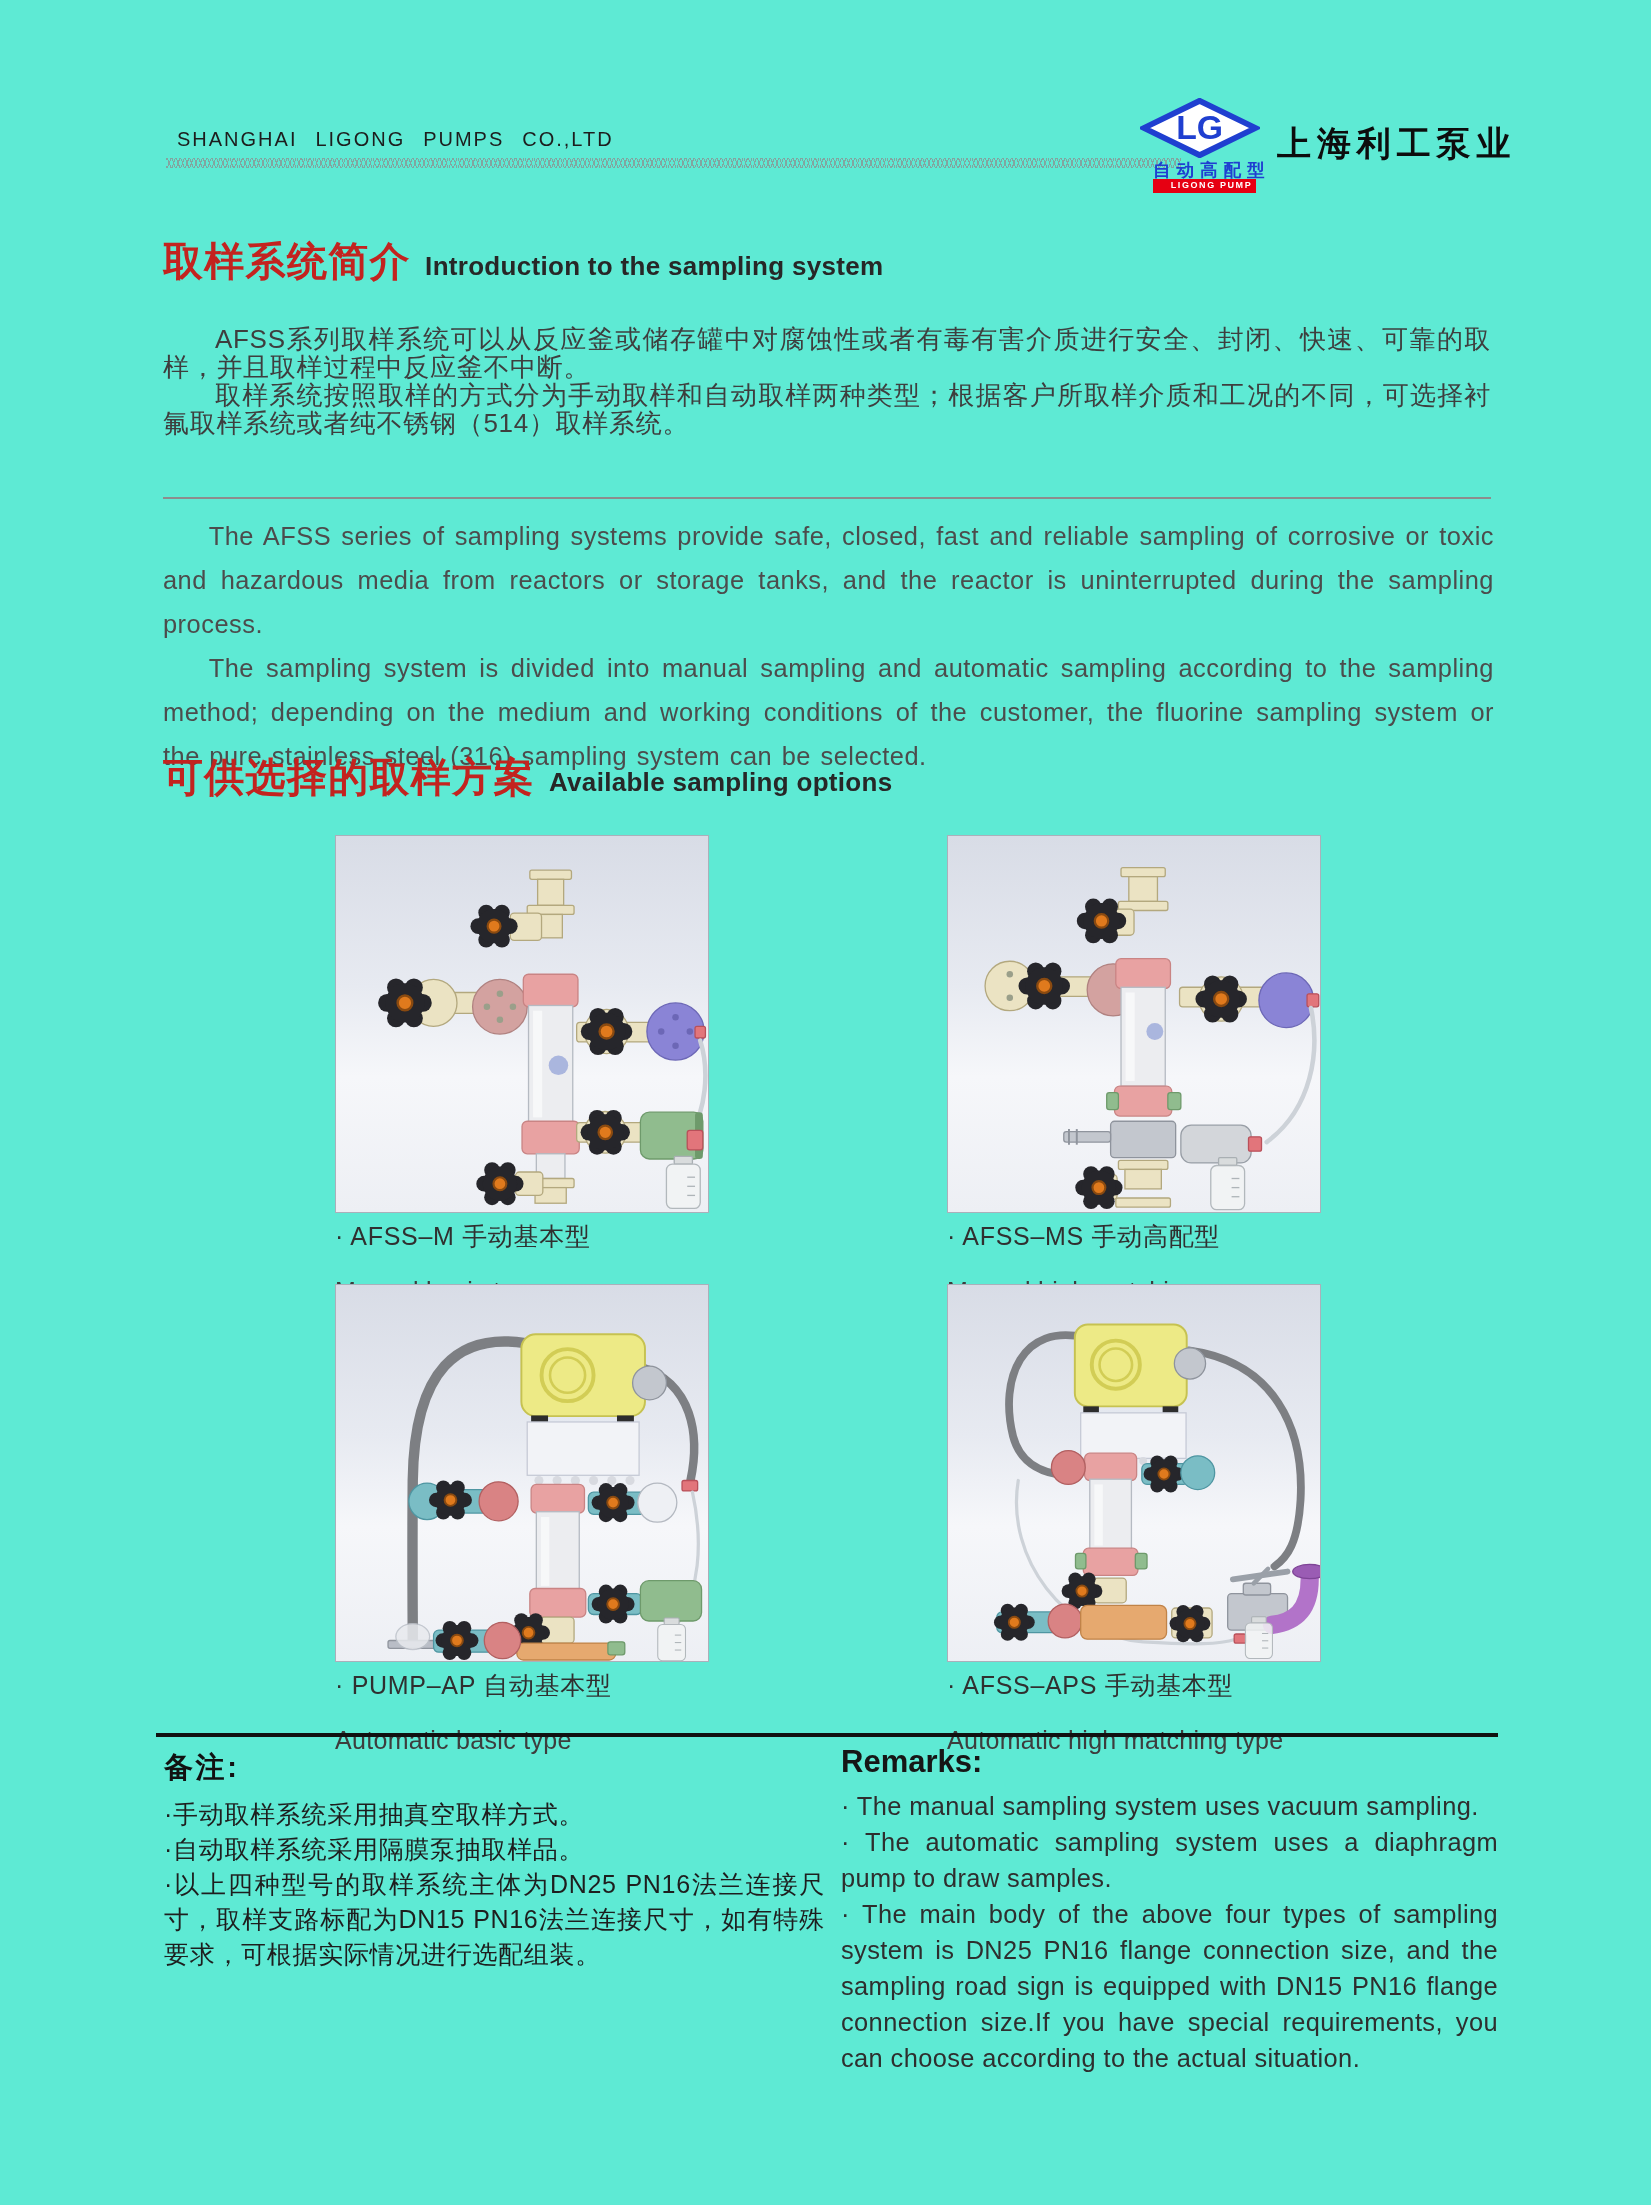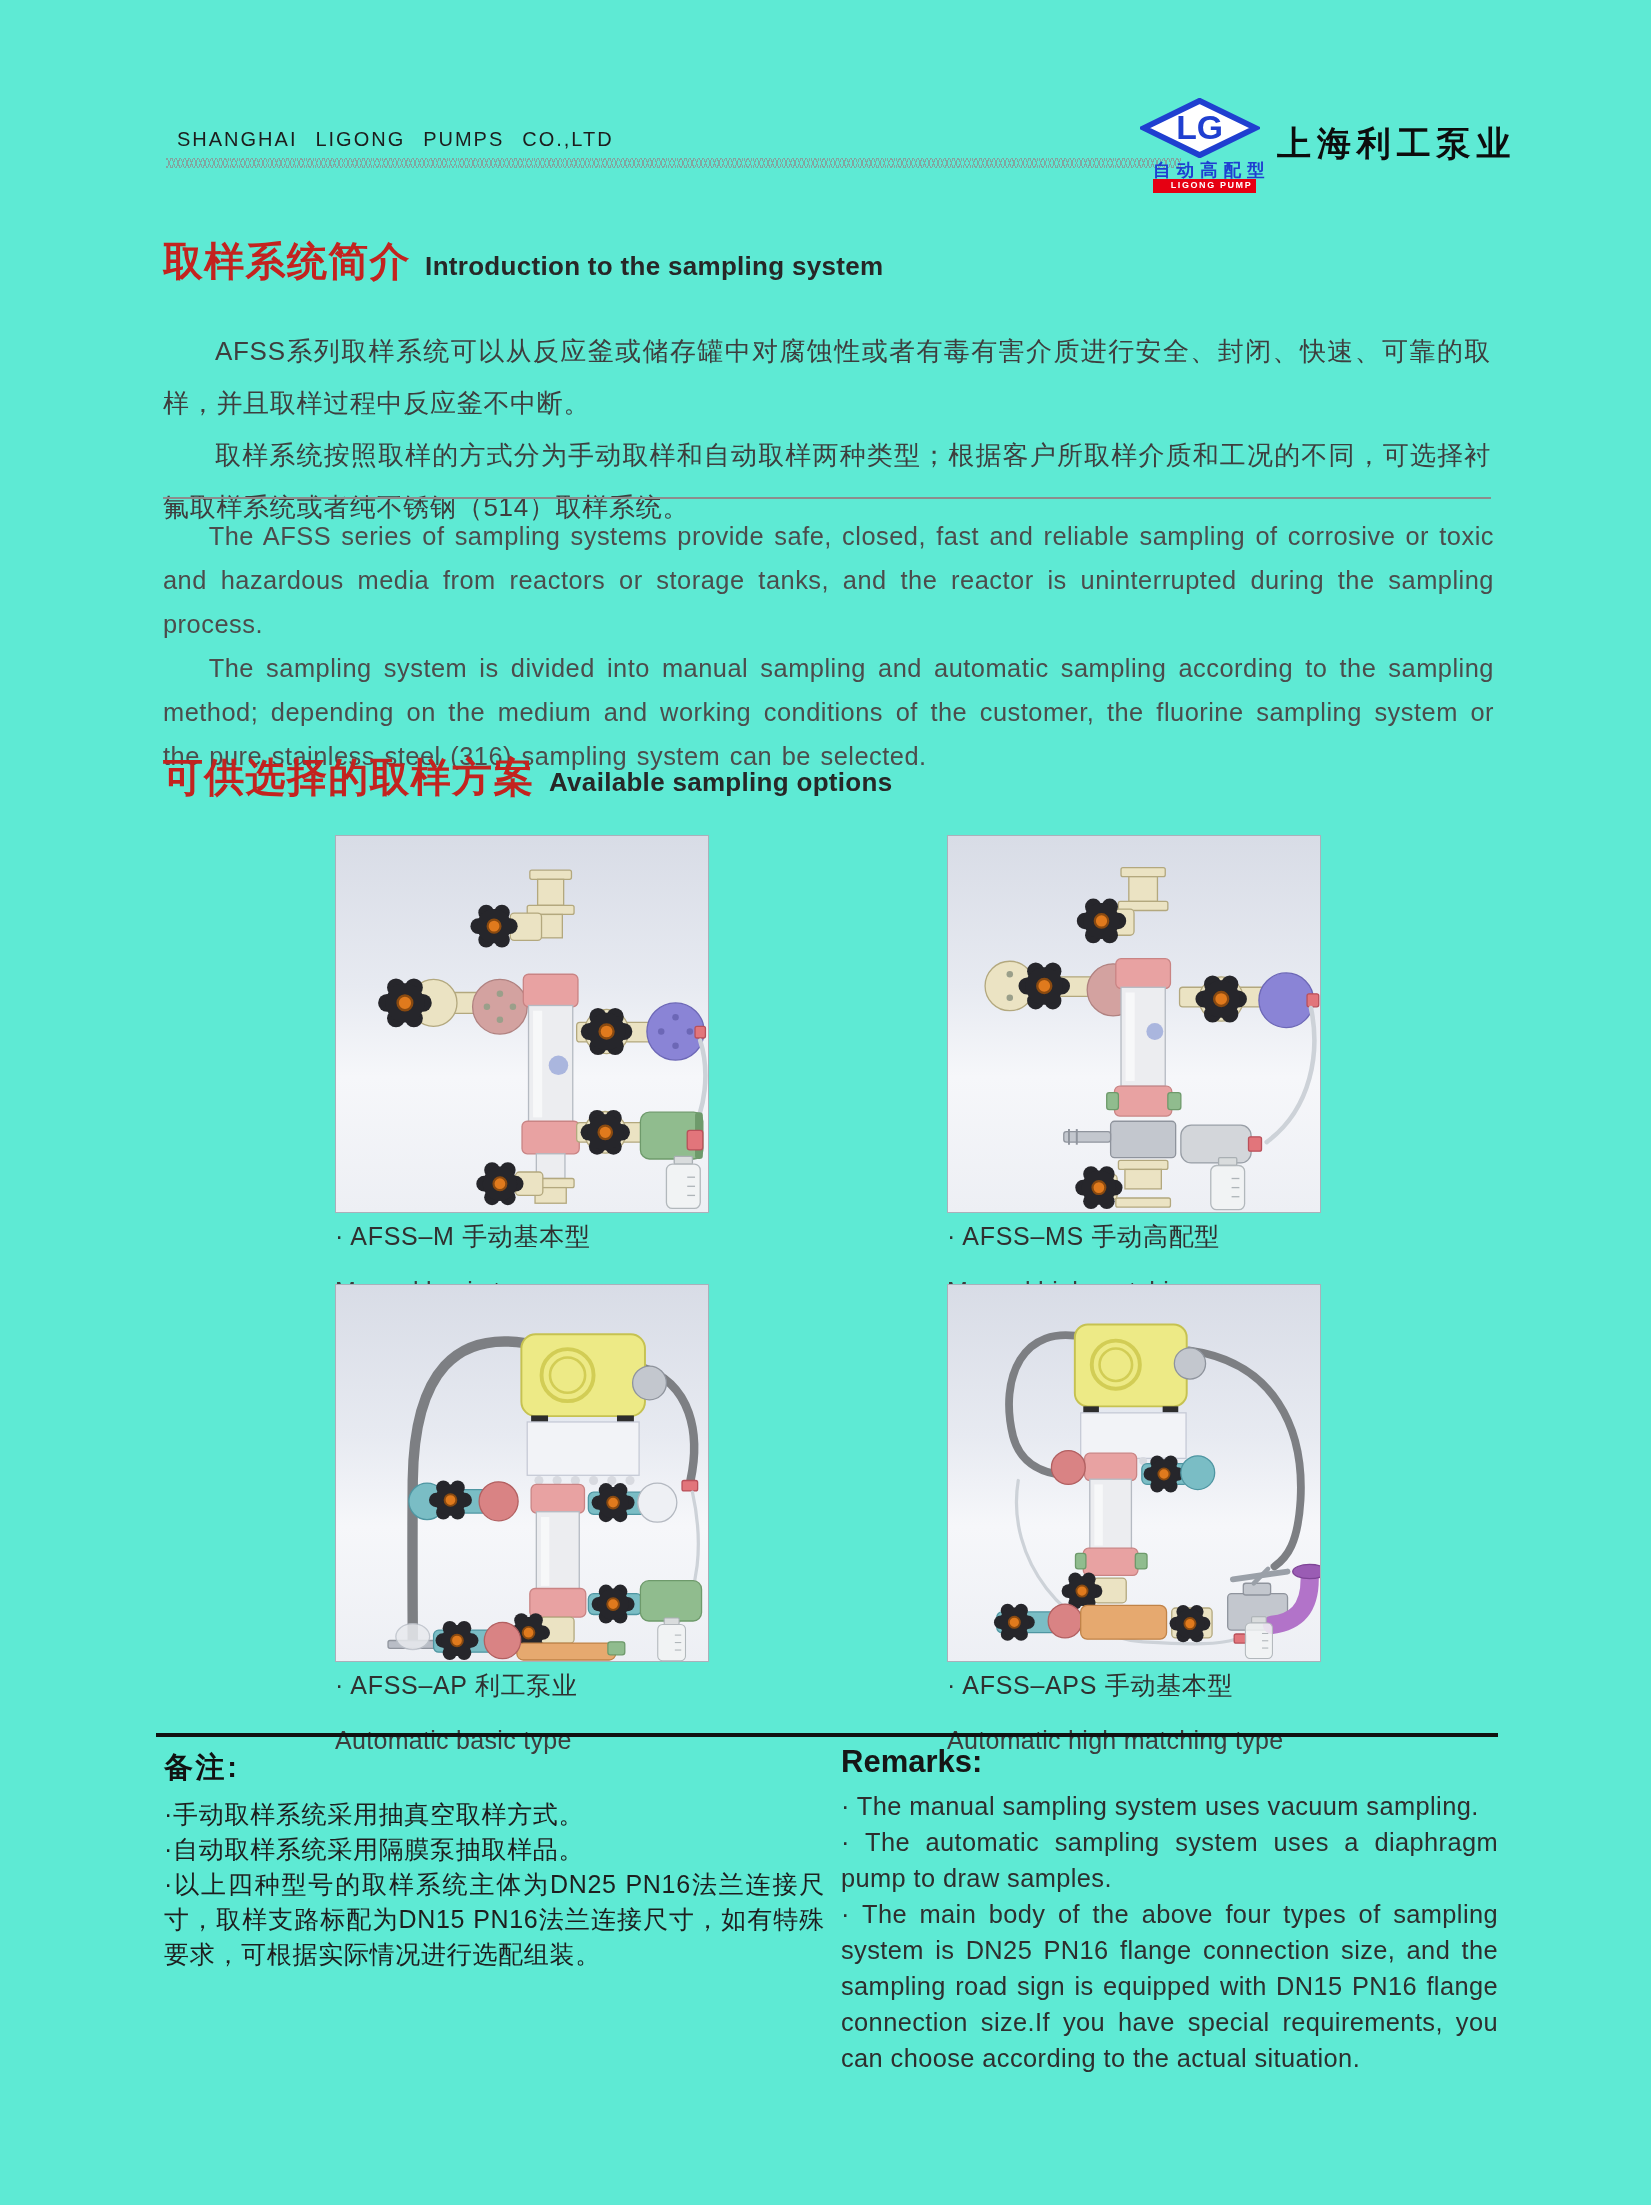--- a/index.html
+++ b/index.html
@@ -24,21 +24,21 @@
     letter-spacing:5.9px; color:#0d0d0d; white-space:nowrap; }
 
   
   .sec-title { position:absolute; left:163px; white-space:nowrap; }
   .sec-title .cn { font-size:40px; font-weight:bold; color:#c3231f; letter-spacing:1.3px; }
   .sec-title .en { font-size:26px; font-weight:bold; color:#272727; margin-left:14.3px; letter-spacing:0.3px; }
   #title-intro { top:234px; }
   #title-options { top:750px; }
 
   
-  .cn-intro { position:absolute; left:163px; top:325px; width:1328px; font-size:26px; line-height:52px;
+  .cn-intro { position:absolute; left:163px; top:325px; width:1328px; font-size:26px; line-height:28px;
     color:#3e3e3e; text-align:justify; letter-spacing:0.7px; }
   .cn-intro p { text-indent:2em; }
   .divider-thin { position:absolute; left:163px; top:497px; width:1328px; height:2px; background:#8d8d8d; }
   .en-intro { position:absolute; left:163px; top:514px; width:1331px; font-size:25.4px; line-height:44px;
     color:#4c4c4c; text-align:justify; letter-spacing:0.5px; word-spacing:2px; }
   .en-intro p { text-indent:1.8em; }
 
   
   .figure { position:absolute; width:374px; }
   #fig-0 { left:335px;  top:835px; }
@@ -296,21 +296,21 @@
         <use href="#kb" transform="translate(296,534)"></use>
         <rect x="278" y="550" width="152" height="26" rx="10" class="orange"></rect>
         <rect x="418" y="548" width="26" height="20" rx="4" class="green"></rect>
         <rect x="150" y="530" width="110" height="34" rx="8" class="teal"></rect>
         <use href="#kb" transform="translate(186,546)"></use>
         <circle cx="256" cy="546" r="28" class="redfl"></circle>
         <ellipse cx="118" cy="540" rx="26" ry="20" fill="#e8eaee" opacity=".85" stroke="#bcc1c9" stroke-width="2"></ellipse>
       </svg>
     </div>
     <figcaption class="fig-cap">
-      <div>· AFSS–AP 利工泵业</div>
+      <div>· PUMP–AP 自动基本型</div>
       <div class="en">Automatic basic type</div>
     </figcaption>
   </figure>
 
   <figure class="figure" id="fig-3">
     <div class="fig-box">
       <svg width="374" height="378" viewBox="0 0 575 580">
 
         <path d="M210,80 C115,58 78,142 100,232 C112,278 152,290 182,292" class="hose" stroke-width="12"></path>
         <path d="M370,100 C502,118 548,220 542,330 C538,396 522,418 502,432" class="hose" stroke-width="12"></path>

